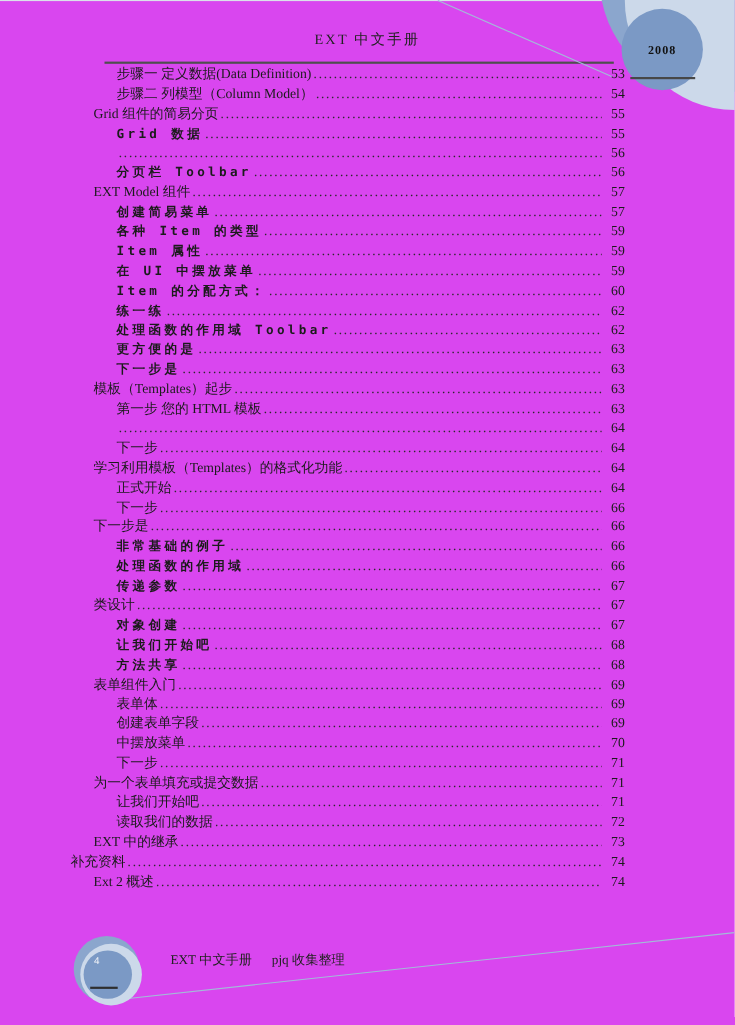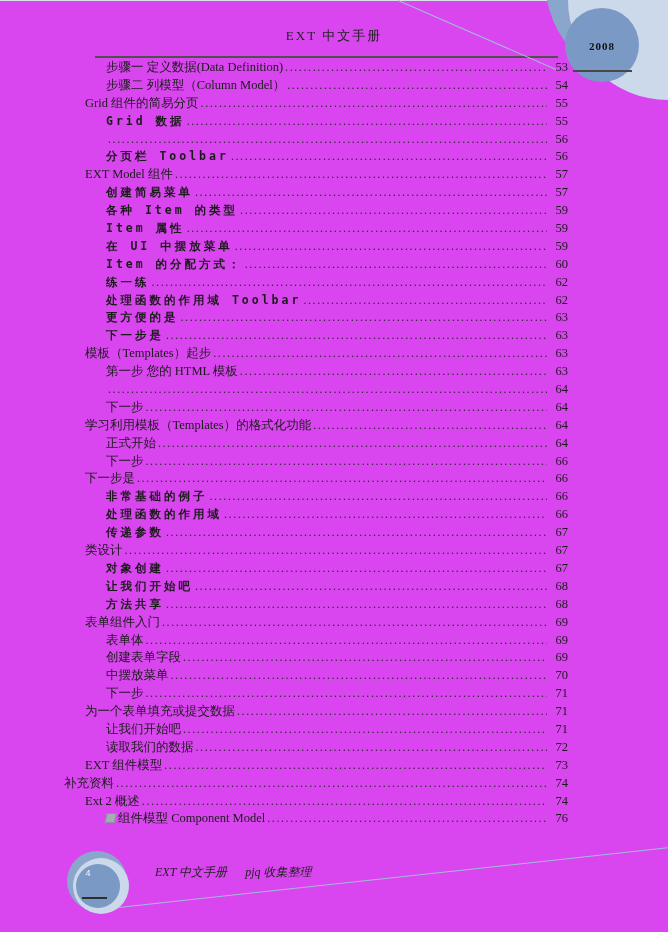--- a/index.html
+++ b/index.html
@@ -58,21 +58,21 @@
   .toc-row .leader::after{
     content:"..................................................................................................................................................";
   }
   .toc-row .pg{flex:none;width:18px;text-align:right;font-family:"Liberation Serif",serif;font-weight:normal;font-size:12.5px;letter-spacing:0;}
   .glyph{
     flex:none;display:inline-block;width:8px;height:8px;margin:0 2px 0 0;
     background:#a8adb5;border:1px solid #8d929a;transform:skewX(-14deg) translateY(1px);
   }
 
   
-  .footer{position:absolute;left:155px;top:864px;font-size:12px;color:#222;font-style:italic;}
+  .footer{position:absolute;left:155px;top:864px;font-size:12px;color:#222;}
   .footer .gap{display:inline-block;width:18px;}
 </style>
 </head>
 <body>
 
 <div class="page" style="--circle-light: #ccd9ea; --circle-medium: #8ba6cd; --circle-dark: #7b99c5; --line-blue: #a3bbd7; --rule-dark: #4f4f4f;">
 
   <div class="top-hairline"></div>
 
   <div class="header-title">EXT  中文手册</div>
@@ -355,45 +355,39 @@
 
   <div class="toc-row lv2">
 
     <span class="t">读取我们的数据</span>
     <span class="leader"></span>
     <span class="pg">72</span>
   </div>
 
   <div class="toc-row lv1">
 
-    <span class="t">EXT 组件模型</span>
+    <span class="t">EXT 中的继承</span>
     <span class="leader"></span>
     <span class="pg">73</span>
   </div>
 
   <div class="toc-row lv0">
 
     <span class="t">补充资料</span>
     <span class="leader"></span>
     <span class="pg">74</span>
   </div>
 
   <div class="toc-row lv1">
 
     <span class="t">Ext 2  概述</span>
     <span class="leader"></span>
     <span class="pg">74</span>
   </div>
 
-  <div class="toc-row lv2">
-    <span class="glyph"></span>
-    <span class="t">组件模型  Component Model</span>
-    <span class="leader"></span>
-    <span class="pg">76</span>
-  </div>
 
 </div>
 
   <div class="footer">
     <span>EXT 中文手册</span><span class="gap"></span><span>pjq 收集整理</span>
   </div>
 
   <div class="diag diag-bottom"></div>
 
   <div class="badge-bottom">

